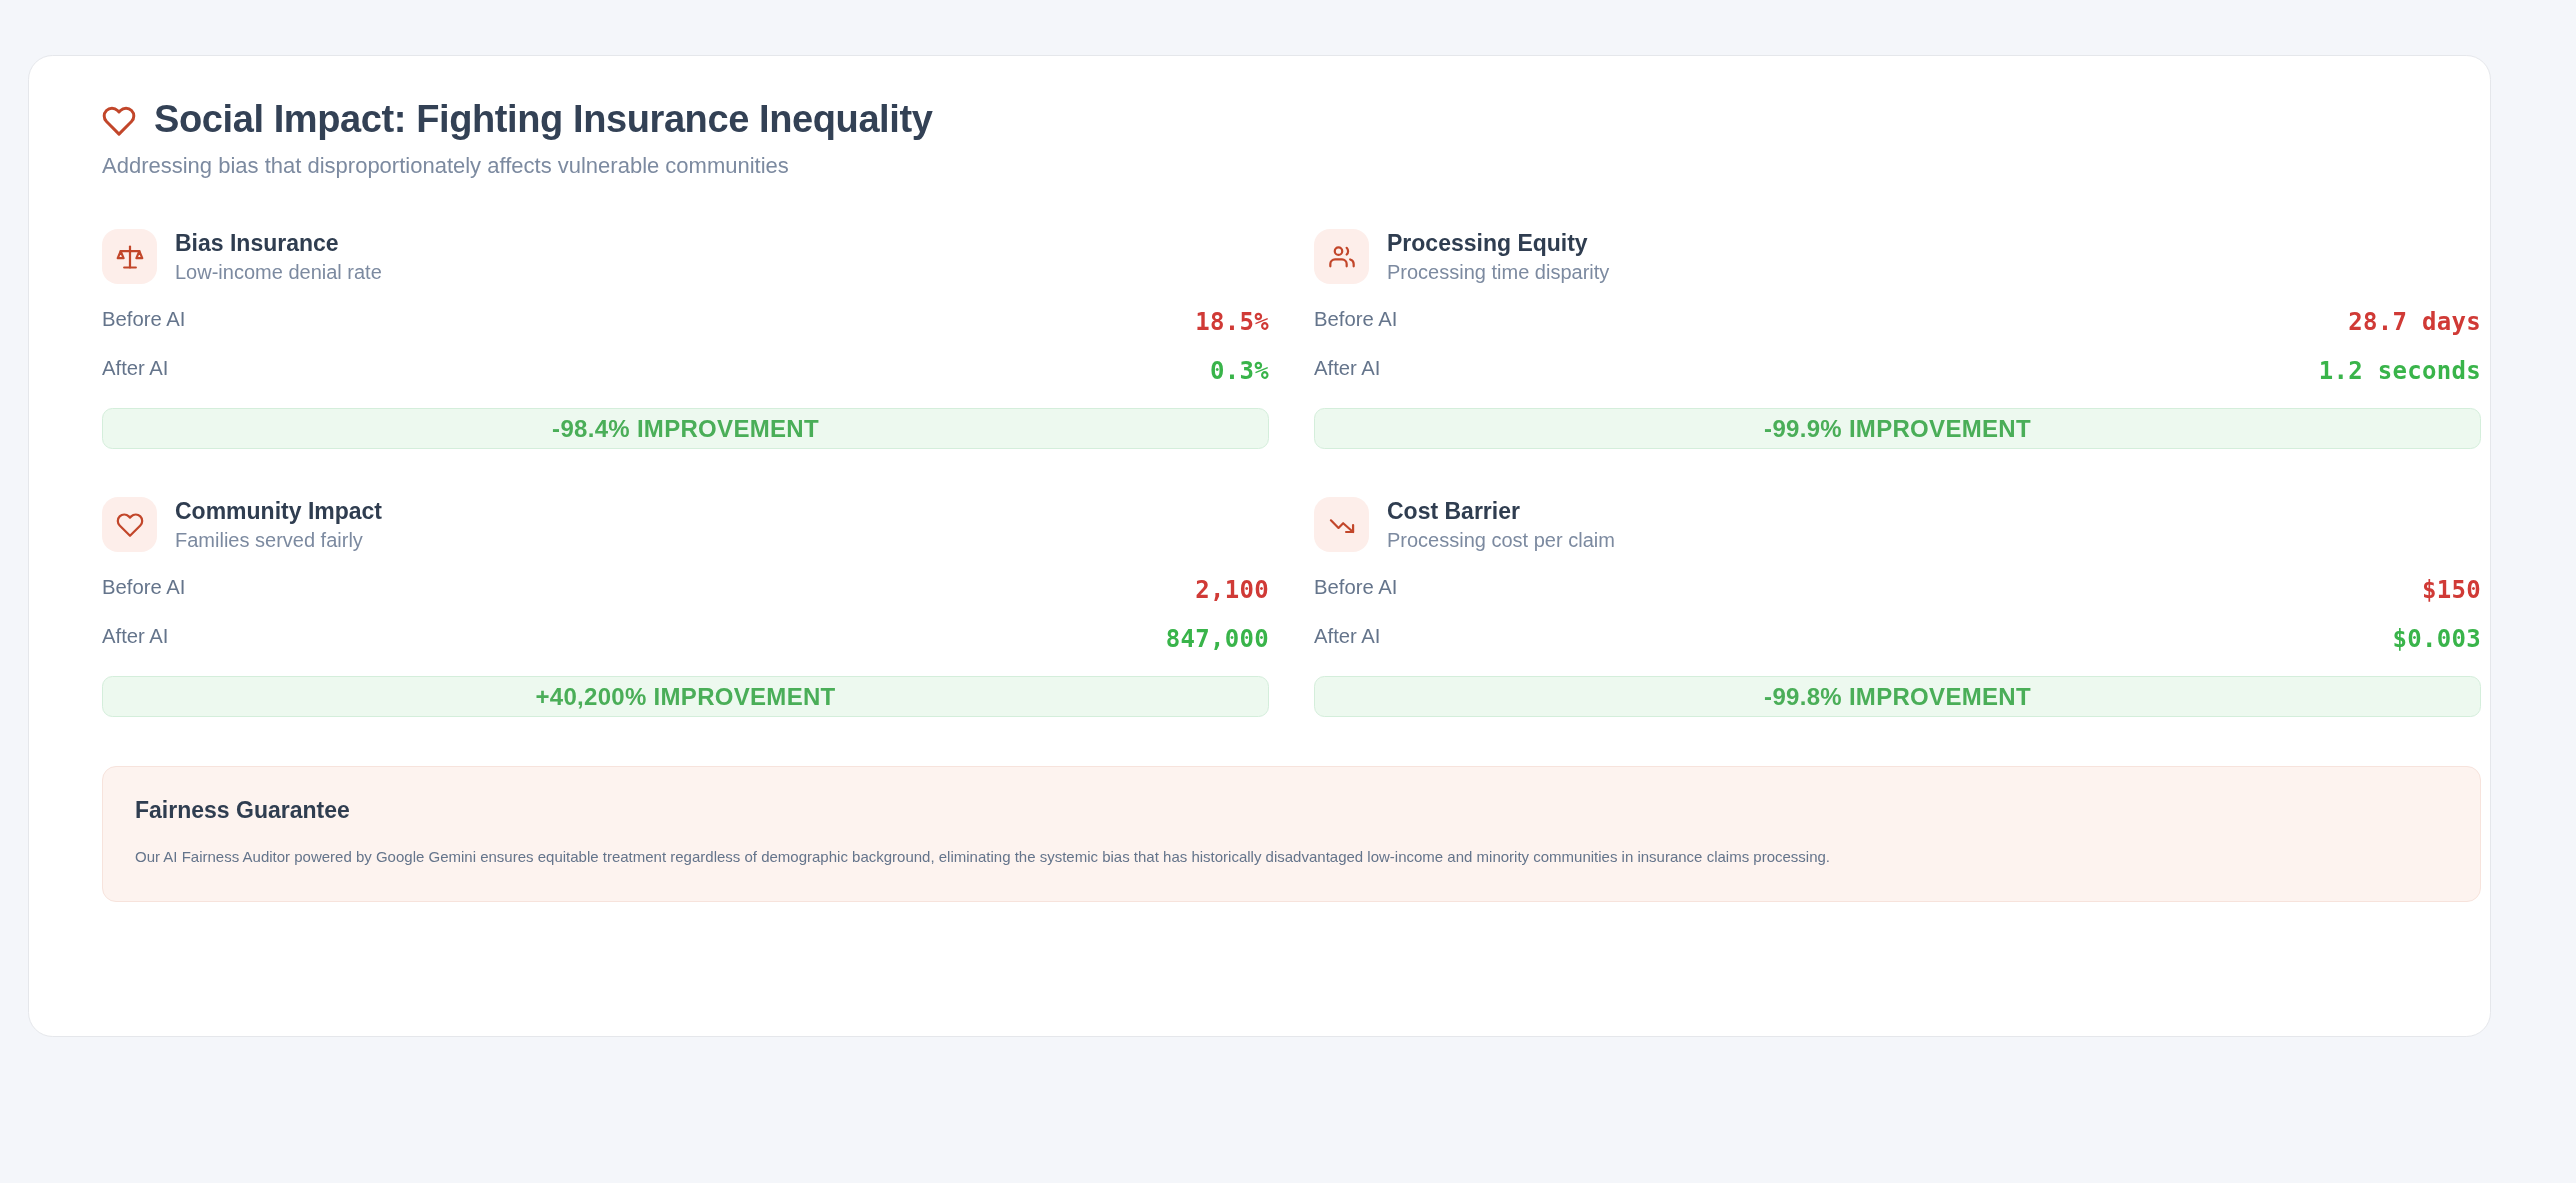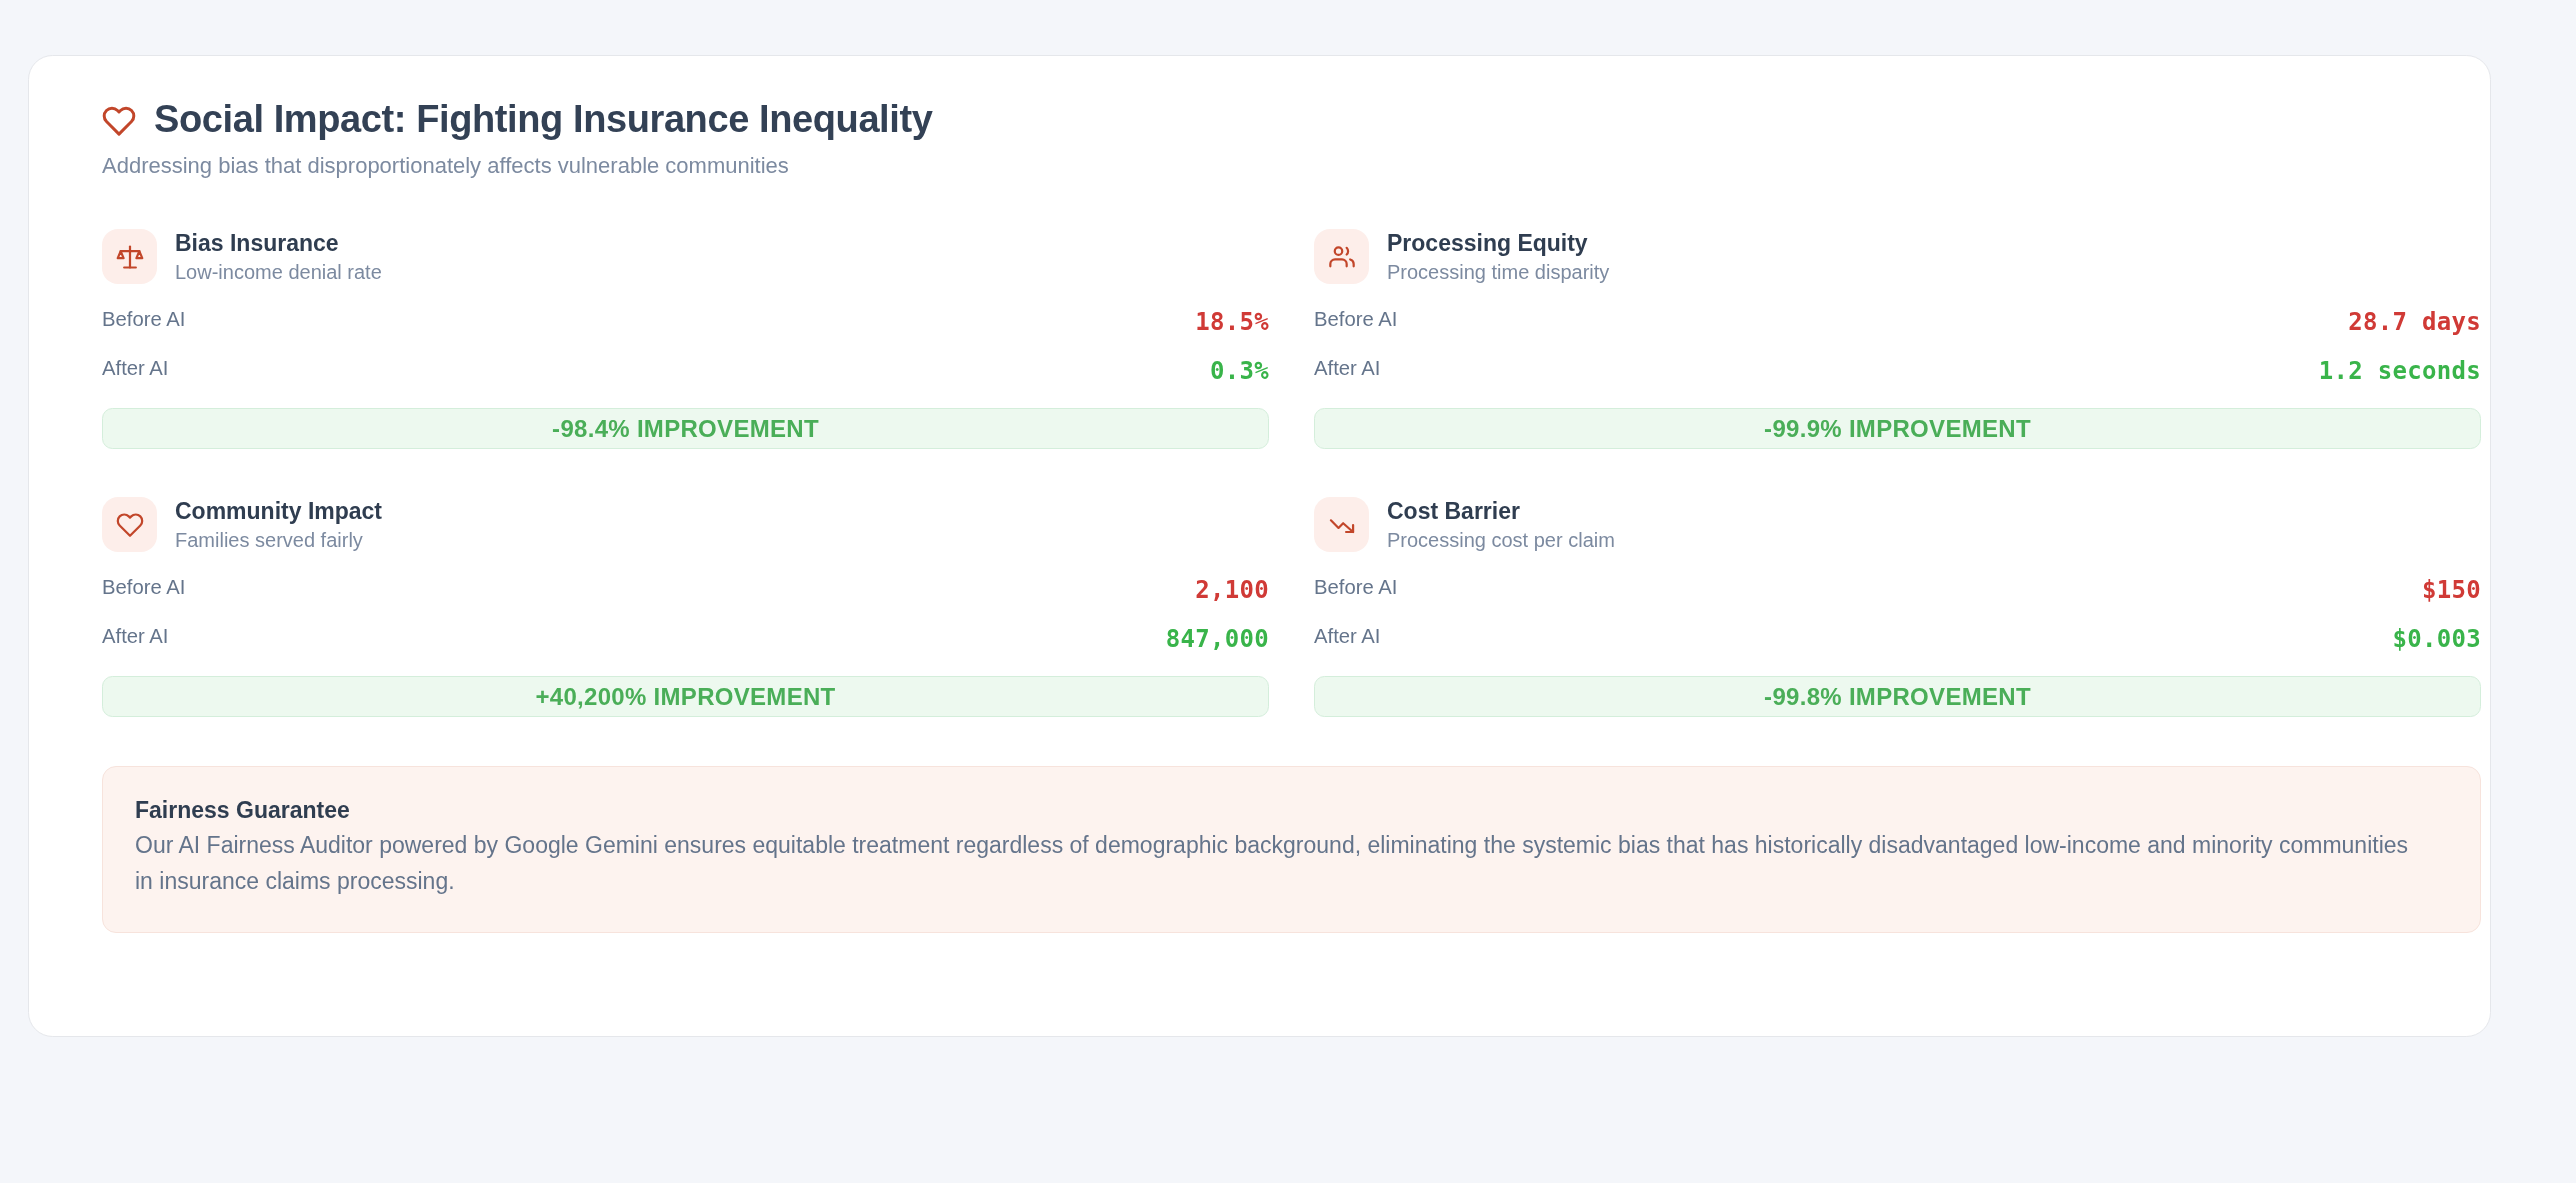--- a/index.html
+++ b/index.html
@@ -129,24 +129,24 @@
     width: 2379px;
     background: #fdf3ef;
     border: 1.4px solid #f7e3dc;
     border-radius: 14px;
     padding: 30px 32px 32px 32px;
   }
   .guarantee-title {
     font-size: 23px;
     font-weight: bold;
     color: #2f3d50;
-    margin-bottom: 4px;
+    margin-bottom: 21px;
   }
   .guarantee-text {
-    font-size: 23px;
+    font-size: 15px;
     line-height: 1.55;
     color: #64748b;
     max-width: 2289px;
   }
 </style>
 </head>
 <body>
 
 <div class="panel">
 

